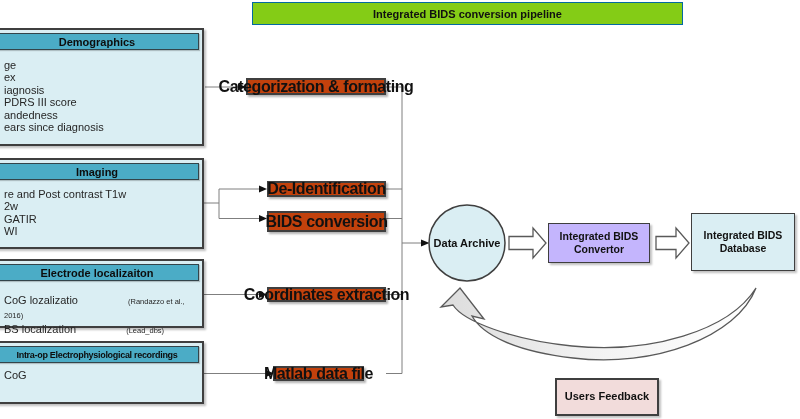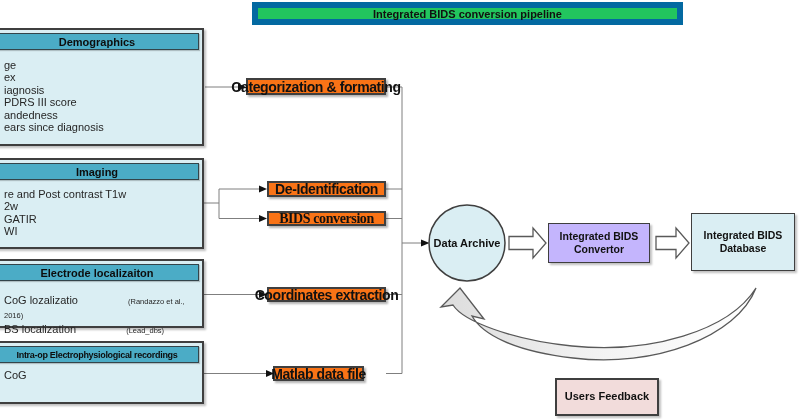--- a/index.html
+++ b/index.html
@@ -1,35 +1,35 @@
 <!DOCTYPE html>
 <html><head>
 <meta charset="utf-8">
 <style>
   html,body{margin:0;padding:0;background:#fff;}
   #stage{position:relative;width:800px;height:419px;background:#ffffff;overflow:hidden;
          font-family:"Liberation Sans",sans-serif;color:#1a1a1a;}
   #wires{position:absolute;left:0;top:0;width:800px;height:419px;}
 
   .titlebox{position:absolute;left:252px;top:2px;width:431px;height:23px;box-sizing:border-box;
-            background:#22c55e;border:6px solid #0369a1;display:flex;align-items:center;justify-content:center;
+            background:#84cc16;border:1px solid #0369a1;display:flex;align-items:center;justify-content:center;
             font-weight:bold;font-size:11px;color:#111;}
 
   .group{position:absolute;left:-14px;width:218px;box-sizing:border-box;background:#daeef3;
          border:2px solid #3f3f3f;box-shadow:2px 2px 2px rgba(0,0,0,0.25);}
   .group-header{position:absolute;left:7px;width:204px;height:17px;top:3px;box-sizing:border-box;
                 background:#4bacc6;border:1px solid #33444a;display:flex;align-items:center;justify-content:center;
                 font-weight:bold;font-size:11px;color:#0d0d0d;box-shadow:1px 1px 1px rgba(0,0,0,0.2);}
   .group-header.small{font-size:9px;letter-spacing:-0.3px;}
   .group-items{position:absolute;left:16px;right:4px;font-size:11px;line-height:12.4px;color:#262626;}
   .ref{font-size:7.5px;color:#262626;margin-left:2px;padding-left:48px;}
 
-  .pbox{position:absolute;box-sizing:border-box;background:#f97316;border:2px solid #3f3f3f;
+  .pbox{position:absolute;box-sizing:border-box;background:#c2410c;border:2px solid #3f3f3f;
         box-shadow:1.5px 1.5px 2px rgba(0,0,0,0.3);display:flex;align-items:center;justify-content:center;
-        font-weight:bold;font-size:14px;letter-spacing:-0.4px;color:#111;white-space:nowrap;}
+        font-weight:bold;font-size:16px;letter-spacing:-0.4px;color:#111;white-space:nowrap;}
 
   .node-label{position:absolute;font-weight:bold;font-size:11px;color:#111;text-align:center;}
 
   .bigbox{position:absolute;box-sizing:border-box;border:1.5px solid #3f3f3f;
           display:flex;align-items:center;justify-content:center;text-align:center;
           font-weight:bold;font-size:10.5px;line-height:13.5px;color:#111;
           box-shadow:1.5px 1.5px 2px rgba(0,0,0,0.25);}
   .green{background:#c4b5fd;}
   .cyan{background:#daeef3;}
   .pink{background:#f2dcdb;}
@@ -116,21 +116,21 @@
 
   <div class="group" style="top:341px;height:63px;">
     <div class="group-header small">Intra-op Electrophysiological recordings</div>
     <div class="group-items" style="top:26px;">
       <div>CoG</div>
     </div>
   </div>
 
   <div class="pbox" style="left:246px;top:78px;width:140px;height:17px;">Categorization &amp; formating</div>
   <div class="pbox" style="left:267px;top:181px;width:119px;height:16px;">De-Identification</div>
-  <div class="pbox" style="left:267px;top:211px;width:119px;height:15px;font-family:Liberation Serif, serif;">BIDS conversion</div>
+  <div class="pbox" style="left:267px;top:211px;width:119px;height:21px;">BIDS conversion</div>
   <div class="pbox" style="left:267px;top:287px;width:119px;height:15px;">Coordinates extraction</div>
   <div class="pbox" style="left:273px;top:366px;width:91px;height:15px;">Matlab data file</div>
 
   <div class="node-label" style="left:429px;top:237px;width:76px;">Data Archive</div>
 
   <div class="bigbox green" style="left:548px;top:223px;width:102px;height:40px;">Integrated BIDS Convertor</div>
   <div class="bigbox cyan" style="left:691px;top:213px;width:104px;height:58px;">Integrated BIDS Database</div>
   <div class="bigbox pink" style="left:555px;top:378px;width:104px;height:38px;border-width:2px;font-size:11px;">Users Feedback</div>
 
 </div>

